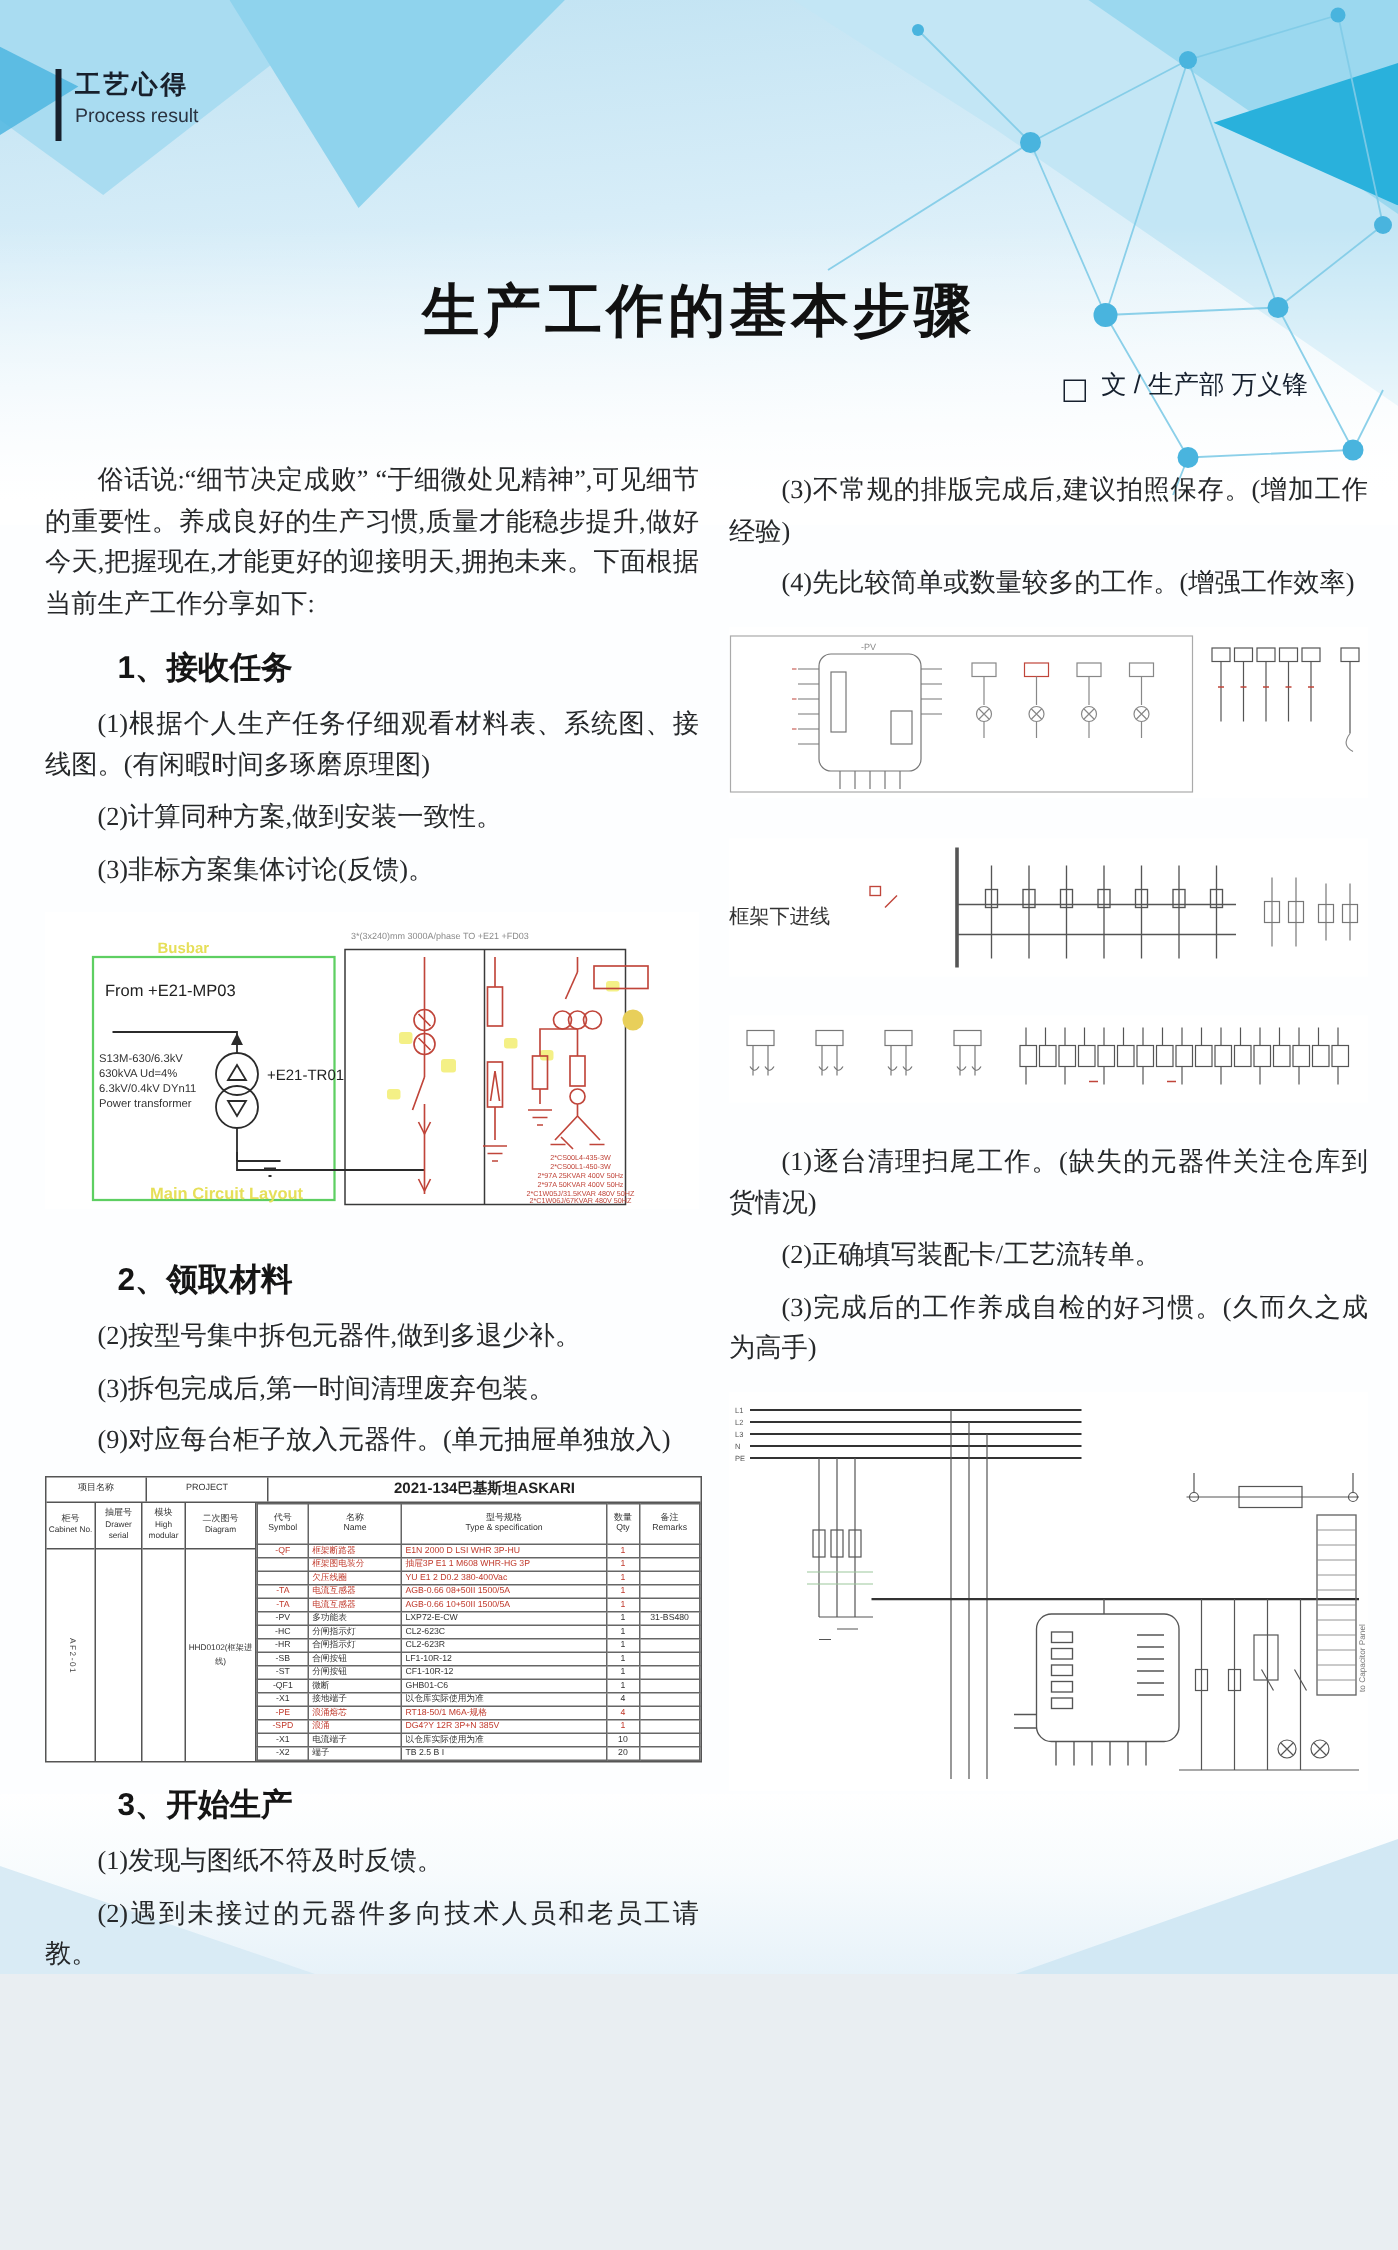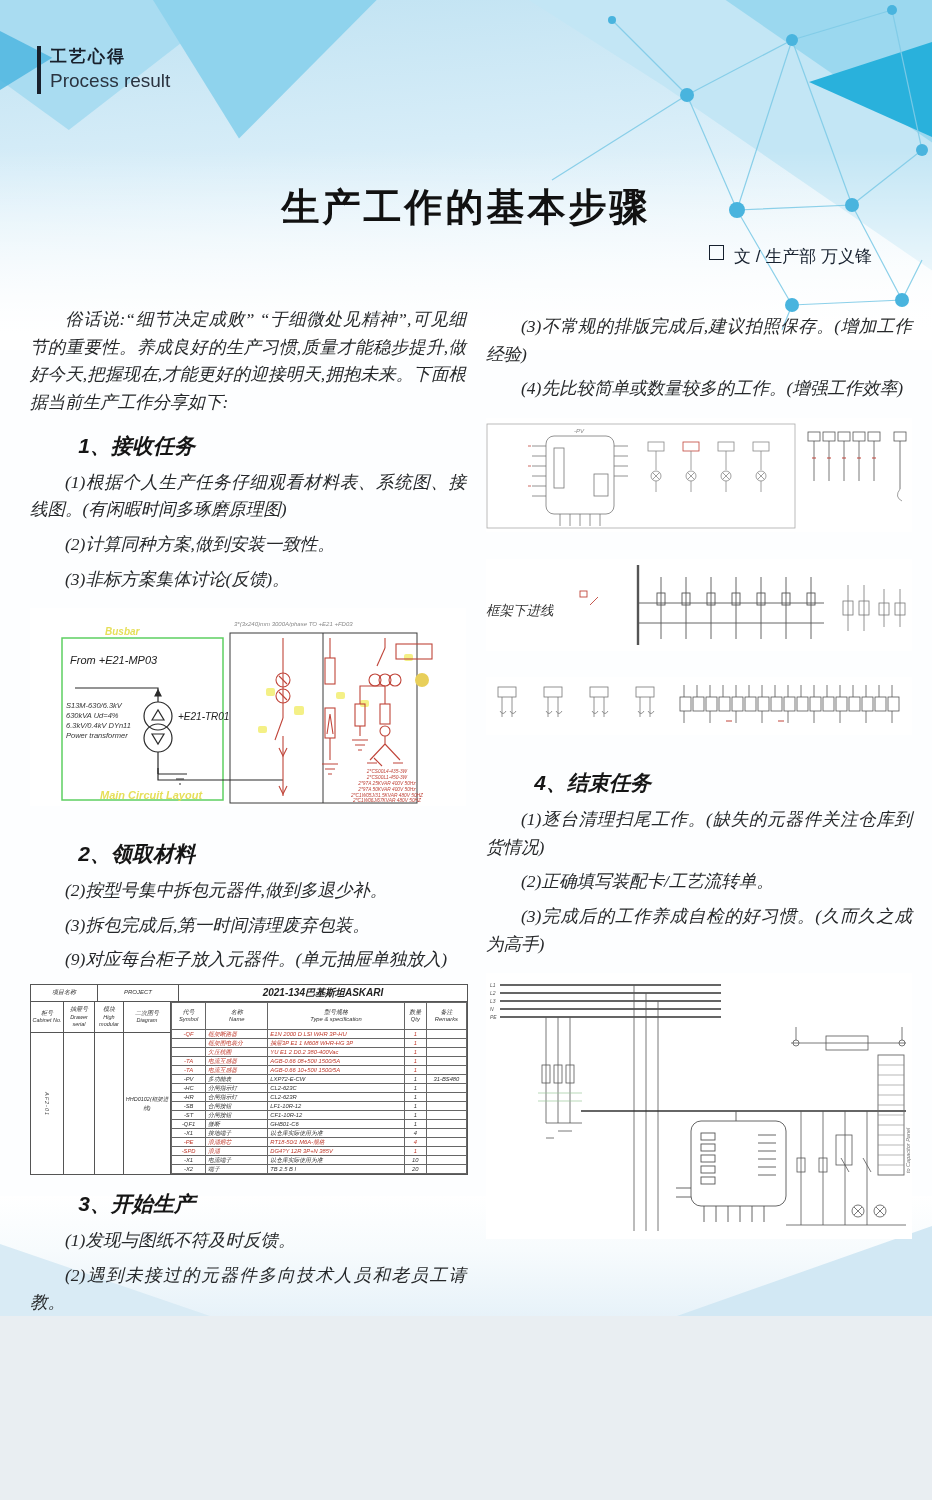--- a/index.html
+++ b/index.html
@@ -18,29 +18,29 @@
   .p7{left:0;top:150px;width:932px;height:200px;background:linear-gradient(to bottom,rgba(255,255,255,0),#ffffff 92%);}
   .bg-bottom{position:absolute;bottom:0;left:0;width:932px;height:120px;
              background:linear-gradient(0deg,#e7f2f9 0%,#f7fbfd 55%,#ffffff 100%);}
   .pb1{left:0;bottom:0;width:300px;height:90px;background:#d9ebf5;clip-path:polygon(0 100%,0 20%,70% 100%);}
   .pb2{right:0;bottom:0;width:340px;height:100px;background:#d2e8f4;clip-path:polygon(100% 100%,100% 10%,25% 100%);}
   .net{position:absolute;top:0;right:0;pointer-events:none;}
   
   .badge{position:absolute;left:37px;top:46px;display:flex;font-family:"Liberation Sans",sans-serif;}
   .badge-bar{width:4px;height:48px;background:#18202c;margin-right:9px;}
   .badge-cn{font-size:17px;font-weight:700;color:#18202c;letter-spacing:2px;line-height:1.35;}
-  .badge-en{font-size:19px;color:#2a3340;line-height:1.3;}
+  .badge-en{font-size:13px;color:#2a3340;line-height:1.3;}
   
   .title{position:absolute;left:0;top:182px;width:932px;text-align:center;
          font-size:38px;font-weight:700;letter-spacing:3px;color:#111;}
   .byline{position:absolute;right:60px;top:245px;font-family:"Liberation Sans",sans-serif;
-          font-size:17px;color:#16202e;display:flex;align-items:flex-start;gap:10px;}
+          font-size:17px;color:#16202e;display:flex;align-items:flex-end;gap:10px;}
   .byline-square{display:inline-block;width:13px;height:13px;border:1.6px solid #16202e;}
   
-  .col{position:absolute;top:306px;font-size:17.5px;line-height:1.58;text-align:justify;font-style:italic;}
+  .col{position:absolute;top:306px;font-size:17.5px;line-height:1.58;text-align:justify;}
   .col-left{left:30px;width:436px;}
   .col-right{left:486px;width:426px;}
   .para{margin:0 0 6px 0;text-indent:2em;}
   .item{margin:7px 0;text-indent:2em;}
   .sec-head{font-family:"Liberation Sans",sans-serif;font-weight:700;font-size:21px;color:#151515;
             margin:12px 0 6px 0;padding-left:2.3em;text-indent:0;}
   .closing .para{margin:2px 0;}
   
   .fig{background:#fff;margin:8px 0 10px 0;}
   svg text{font-family:"Liberation Sans",sans-serif;}
@@ -584,21 +584,20 @@
           <rect x="389" y="20" width="11" height="14"></rect>
             <rect x="402" y="20" width="11" height="14"></rect>
         </g>
         <path d="M198,34v12 M224,34v12 M250,34v12 M276,34v12 M302,34v12 M328,34v12 M354,34v12 M380,34v12 M406,34v12"></path>
       </g>
       <g stroke="#c0453a" stroke-width="1">
           <path d="M240,44h6 M292,44h6"></path>
         </g>
     </svg>
 
-    <div class="sec-head">4、结束任务</div>
     <div>
 
     <p class="item">(1)逐台清理扫尾工作。(缺失的元器件关注仓库到货情况)</p>
         <p class="item">(2)正确填写装配卡/工艺流转单。</p>
         <p class="item">(3)完成后的工作养成自检的好习惯。(久而久之成为高手)</p>
       </div>
 
     
     <svg class="fig" width="426" height="266" viewBox="0 0 426 266">
       <rect x="0" y="0" width="426" height="266" fill="#ffffff"></rect>

